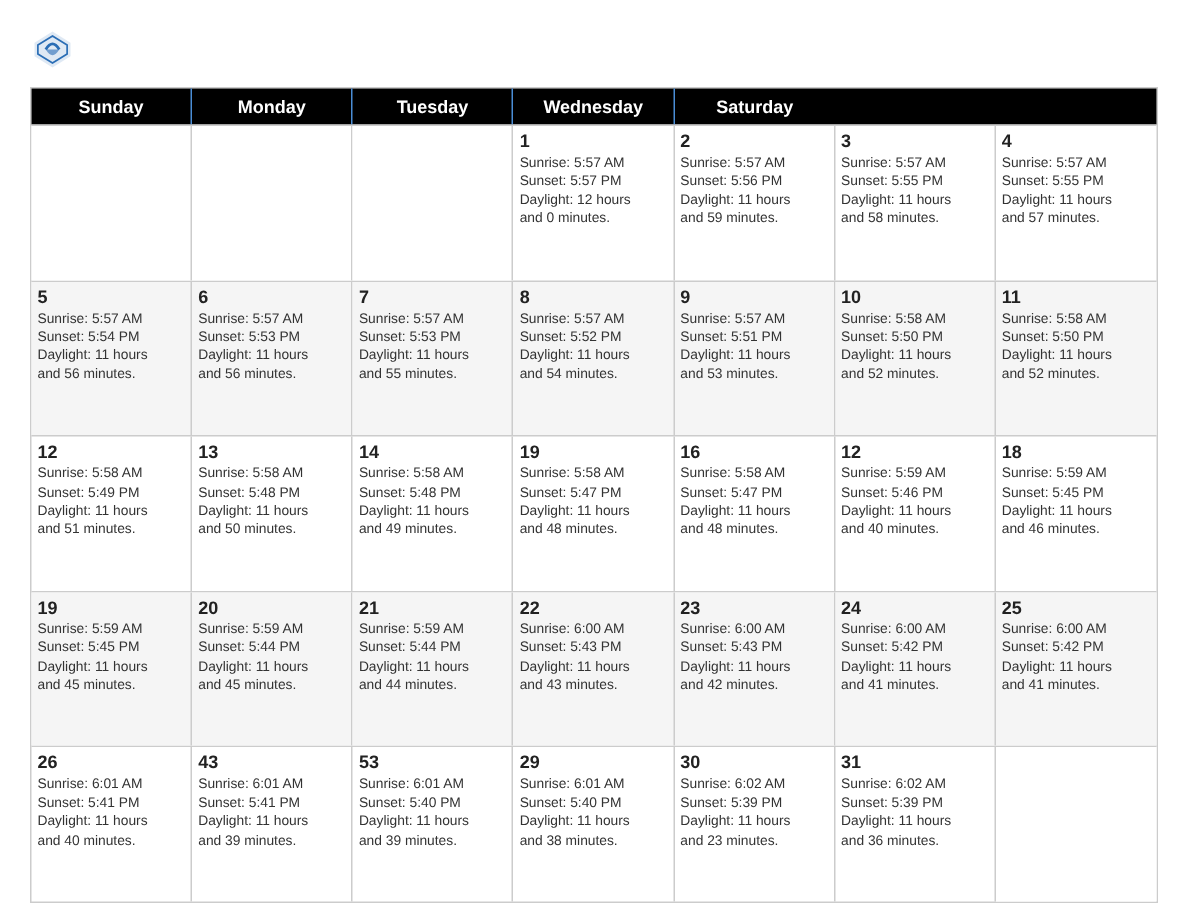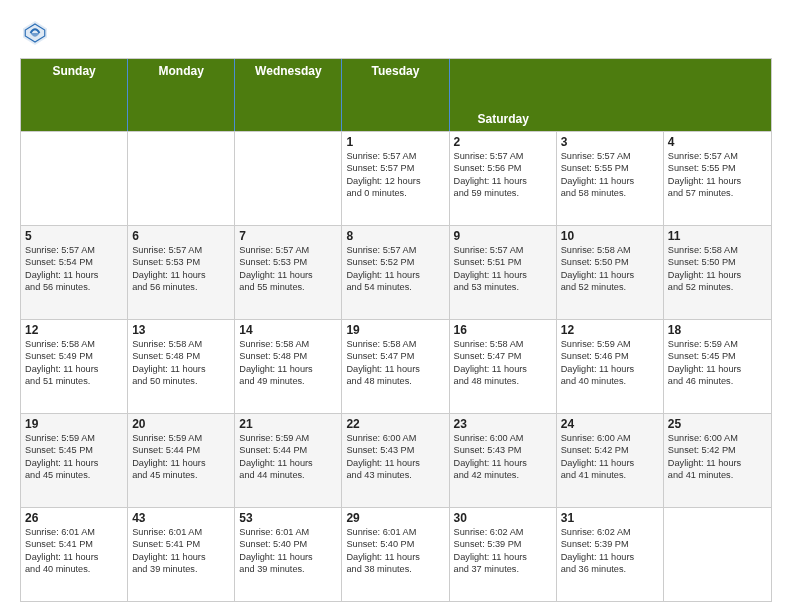--- a/index.html
+++ b/index.html
@@ -62,31 +62,31 @@
     }
     .calendar {
       flex: 1;
       display: flex;
       flex-direction: column;
       border: 1px solid #ccc;
     }
     .cal-header-row {
       display: grid;
       grid-template-columns: repeat(7, 1fr);
-      background: #4d7c0f;
+      background: #000000;
     }
     .cal-header-cell {
       color: #fff;
       font-size: 12px;
       font-weight: bold;
       text-align: center;
       padding: 5px 2px;
       border-right: 1px solid #4a8dd5;
     }
-    .cal-header-cell:last-child { border-right: none; margin-top: 48px; }
+    .cal-header-cell:last-child { border-right: none; }
     .cal-body {
       flex: 1;
       display: flex;
       flex-direction: column;
     }
     .cal-row {
       display: grid;
       grid-template-columns: repeat(7, 1fr);
       flex: 1;
       border-top: 1px solid #ccc;
@@ -135,22 +135,22 @@
     <div class="title-block">
       <div class="month-title"></div>
       <div class="location"></div>
     </div>
   </div>
 
   <div class="calendar">
     <div class="cal-header-row">
         <div class="cal-header-cell">Sunday</div>
         <div class="cal-header-cell">Monday</div>
+        <div class="cal-header-cell">Tuesday</div>
         <div class="cal-header-cell">Wednesday</div>
-        <div class="cal-header-cell">Tuesday</div>
         <div class="cal-header-cell">Saturday</div>
       </div>
     <div class="cal-body">
         <div class="cal-row">
           <div class="cal-cell empty"></div>
           <div class="cal-cell empty"></div>
           <div class="cal-cell empty"></div>
           <div class="cal-cell">
             <span class="day-num">1</span>
             <span class="cell-line">Sunrise: 5:57 AM</span>
@@ -360,21 +360,21 @@
             <span class="cell-line">Sunrise: 6:01 AM</span>
             <span class="cell-line">Sunset: 5:40 PM</span>
             <span class="cell-line">Daylight: 11 hours</span>
             <span class="cell-line">and 38 minutes.</span>
           </div>
           <div class="cal-cell">
             <span class="day-num">30</span>
             <span class="cell-line">Sunrise: 6:02 AM</span>
             <span class="cell-line">Sunset: 5:39 PM</span>
             <span class="cell-line">Daylight: 11 hours</span>
-            <span class="cell-line">and 37 minutes.</span>
+            <span class="cell-line">and 23 minutes.</span>
           </div>
           <div class="cal-cell">
             <span class="day-num">31</span>
             <span class="cell-line">Sunrise: 6:02 AM</span>
             <span class="cell-line">Sunset: 5:39 PM</span>
             <span class="cell-line">Daylight: 11 hours</span>
             <span class="cell-line">and 36 minutes.</span>
           </div>
           <div class="cal-cell empty"></div>
         </div>

